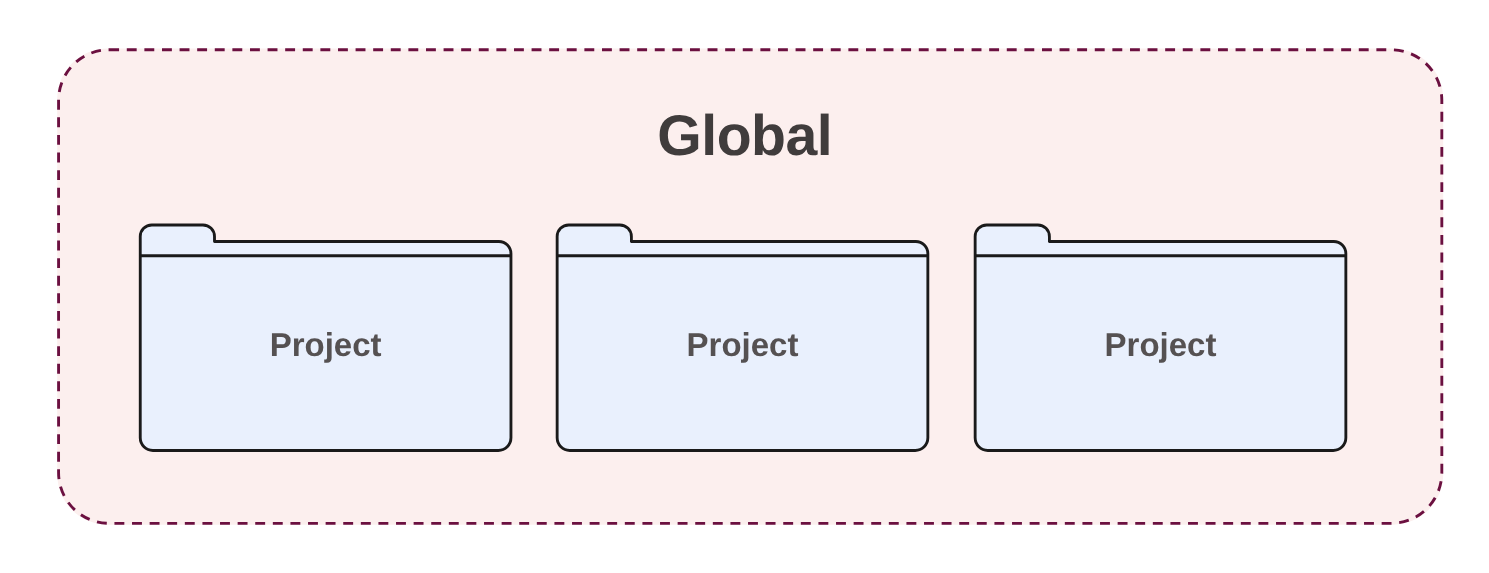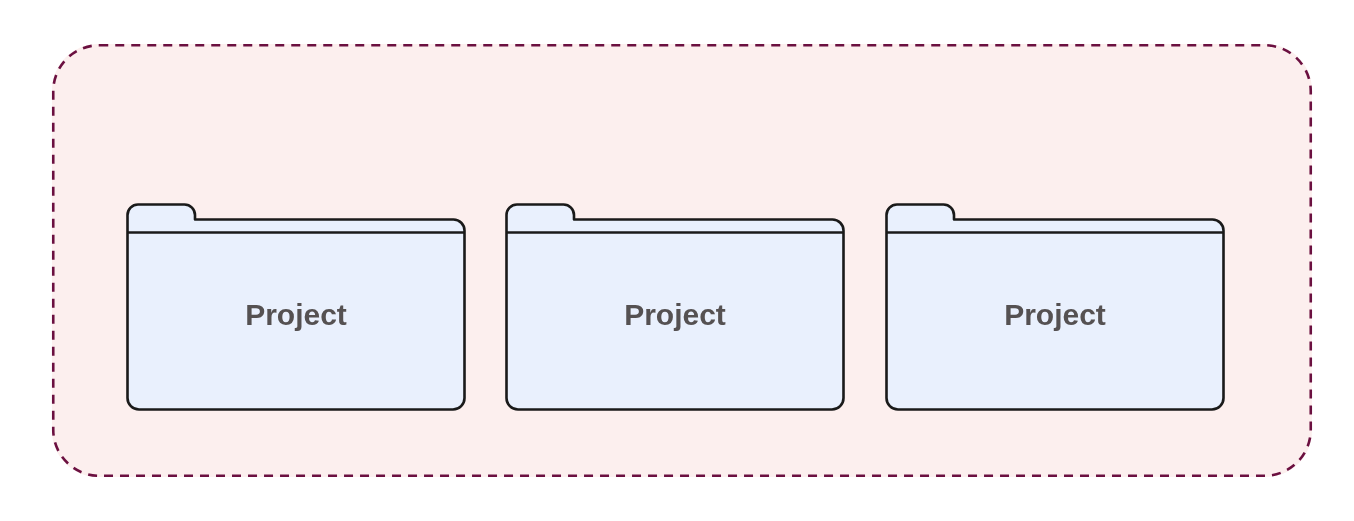--- a/index.html
+++ b/index.html
@@ -104,20 +104,21 @@
 <body>
 
 <div id="canvas">
 
   <div class="global-group"></div>
 
   <svg class="global-border-svg" viewBox="0 0 1264 437" aria-hidden="true">
     <rect x="3.25" y="3.25" width="1257.5" height="430.5" rx="46" ry="46" fill="none" stroke="#6b1040" stroke-width="2.6" stroke-dasharray="9 7" stroke-linecap="butt"></rect>
   </svg>
 
+  <div class="group-title">Global</div>
 
   <div class="folders-row">
 
     <div class="folder" id="folder-0">
       <svg class="folder-svg" viewBox="0 0 344 212" aria-hidden="true">
         <path d="M 3.5 14
                  A 10.5 10.5 0 0 1 14 3.5
                  L 60.5 3.5
                  A 10.5 10.5 0 0 1 71 14
                  L 71 18.5

